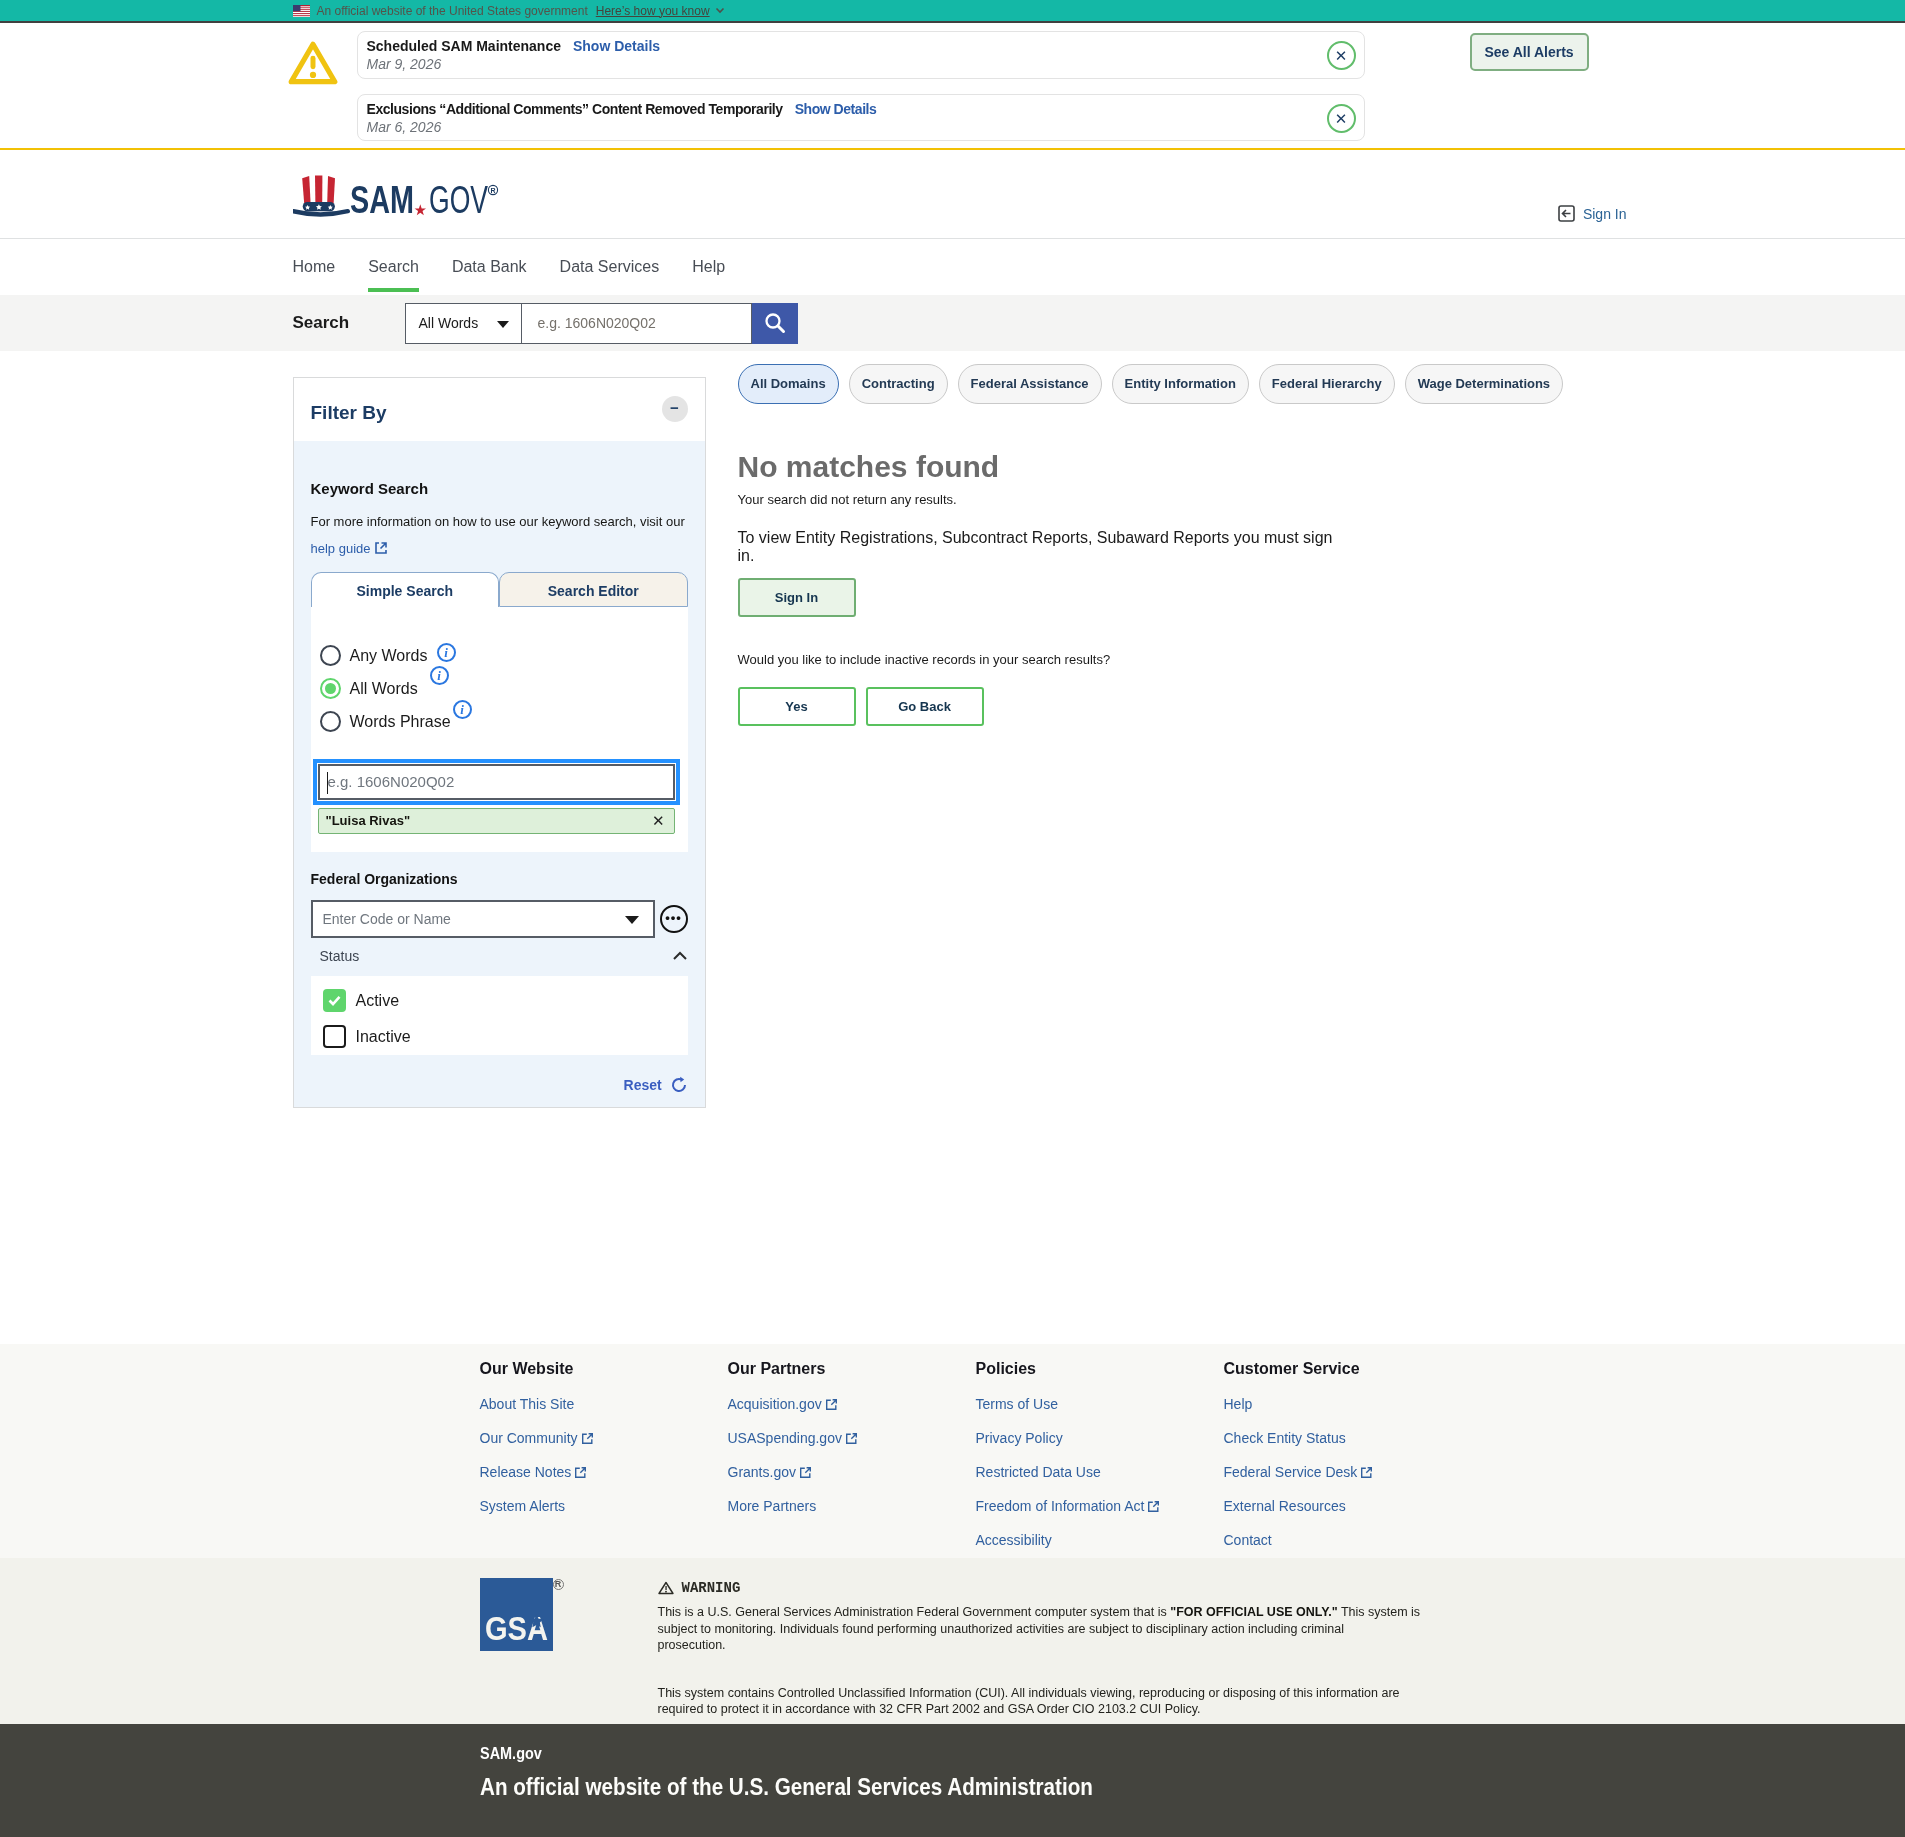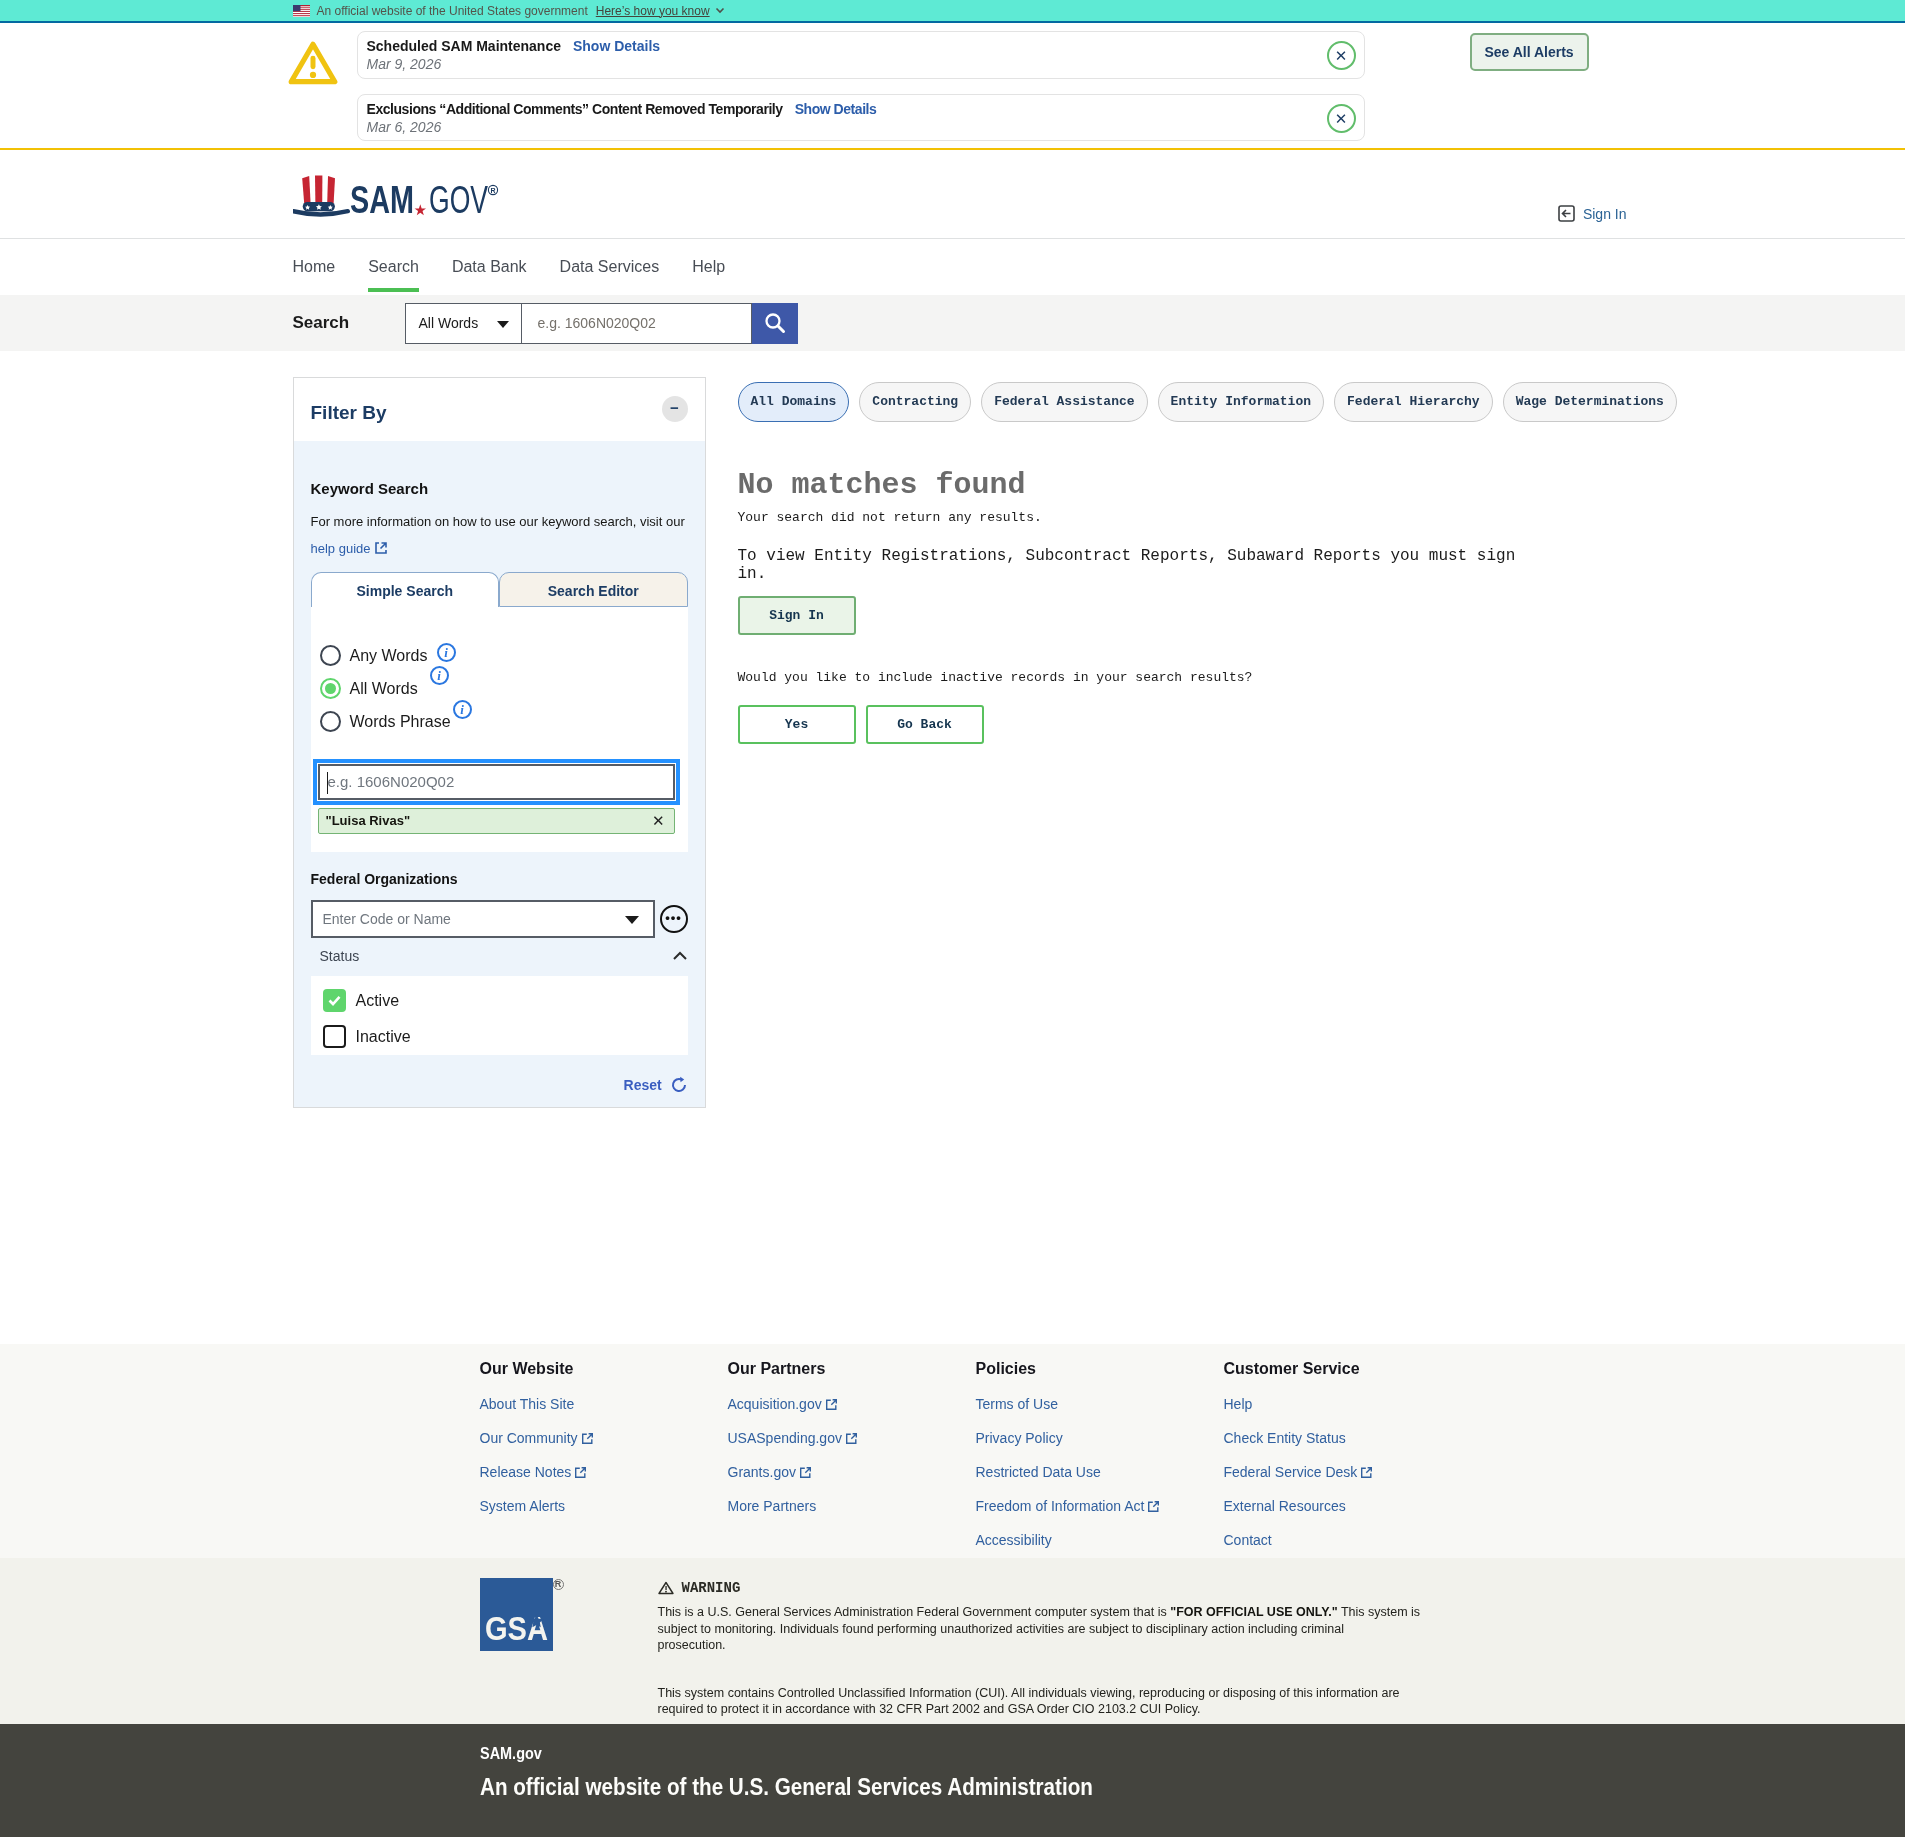--- a/index.html
+++ b/index.html
@@ -1,18 +1,18 @@
 <!DOCTYPE html>
 <html><head><meta charset="utf-8">
 <style>
 html,body{margin:0;padding:0;}
 body{width:1905px;font-family:"Liberation Sans",sans-serif;background:#fff;color:#1b1b1b;}
 .ctr{width:1320px;margin:0 auto;position:relative;}
 
-.gbanner{height:21px;background:#5eead4;border-bottom:2px solid #0369a1;font-size:12px;color:#54544a;}
+.gbanner{height:21px;background:#14b8a6;border-bottom:2px solid #404040;font-size:12px;color:#54544a;}
 .gbanner .ctr{display:flex;align-items:center;height:21px;}
 .gbanner svg{margin-right:7px;}
 .gbanner a{color:#45453c;text-decoration:underline;margin-left:8px;}
 
 
 .alerts{background:#fff;border-bottom:2px solid #f2c105;height:125px;position:relative;}
 .alerts .ctr{height:125px;}
 .warn-tri{position:absolute;left:-7px;top:16px;}
 .alertbox{position:absolute;left:64px;width:1008px;border:1px solid #e3e3e3;border-radius:8px;background:#fff;padding:6px 0 0 9px;box-sizing:border-box;}
 .ab1{top:8px;height:48px;}
@@ -76,21 +76,21 @@
 .statusrow{margin-top:10px;display:flex;justify-content:space-between;align-items:center;}
 .statusrow .s{font-size:14px;color:#3d4551;margin-left:9px;}
 .sbox{margin-top:12px;background:#fff;height:79px;padding-left:12px;padding-top:13px;box-sizing:border-box;}
 .cbrow{display:flex;align-items:center;height:23px;margin-bottom:13px;}
 .cb{width:23px;height:23px;box-sizing:border-box;border-radius:4px;}
 .cb.on{background:#5fd56c;color:#fff;text-align:center;line-height:23px;font-size:14px;font-weight:bold;}
 .cb.off{border:2px solid #1b1b1b;background:#fff;}
 .cbrow .cl{font-size:16px;margin-left:10px;}
 .resetrow{position:absolute;right:17px;bottom:13px;font-size:14px;font-weight:bold;color:#3a5ec0;display:flex;align-items:center;}
 
-.rc{position:absolute;left:445px;top:31px;width:876px;font-family:Liberation Mono, monospace;}
+.rc{position:absolute;left:445px;top:13px;width:876px;}
 .pills{display:flex;}
 .pill{height:40px;border-radius:20px;box-sizing:border-box;font-size:13px;font-weight:bold;color:#233a54;line-height:38px;padding:0 12px;margin-right:10px;background:#f6f6f6;border:1px solid #c9c9c9;white-space:nowrap;}
 .pill.act{background:#e3edfa;border:1px solid #3a6fb3;}
 .nmf{margin-top:46px;font-size:30px;line-height:34px;font-weight:bold;color:#6b6b6b;}
 .rp1{margin-top:7px;font-size:13px;line-height:17px;}
 .rp2{margin-top:21px;font-size:16px;line-height:18px;}
 .greenbtn{width:118px;height:39px;box-sizing:border-box;background:#eaf4e8;border:2px solid #6fae72;border-radius:3px;text-align:center;line-height:35px;font-size:13px;font-weight:bold;color:#15354f;}
 .sib{margin-top:13px;}
 .rq{margin-top:34px;font-size:13px;line-height:17px;}
 

